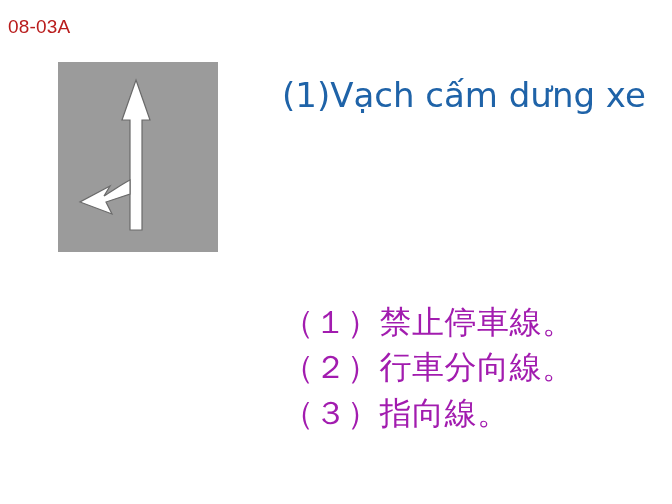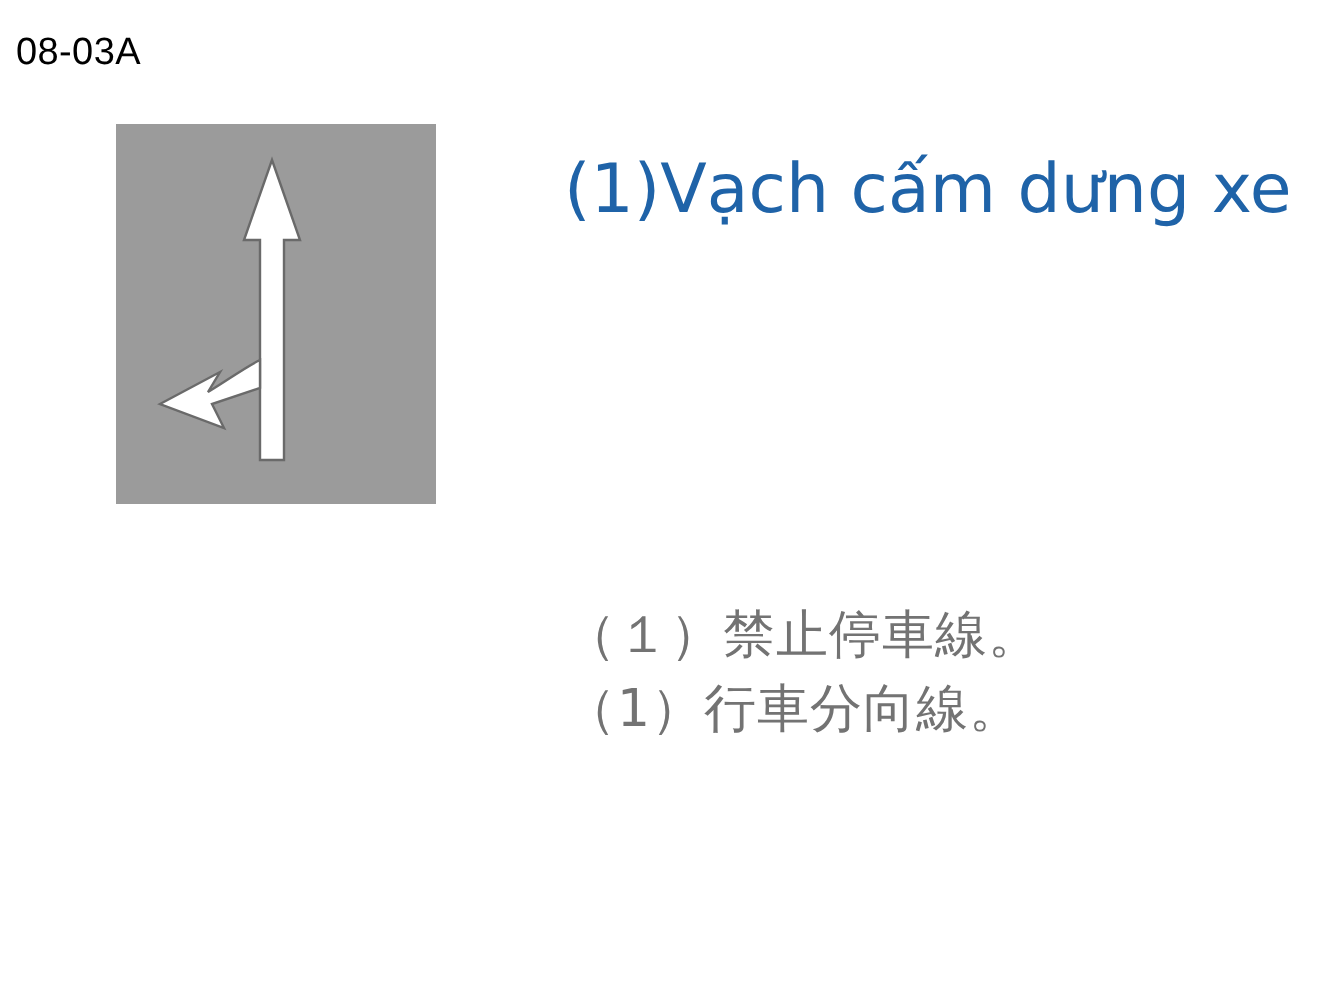--- a/index.html
+++ b/index.html
@@ -18,21 +18,21 @@
     position: relative;
     width: 672px;
     height: 504px;
     box-sizing: border-box;
   }
   #slide-code {
     position: absolute;
     left: 8px;
     top: 16px;
     font-size: 19px;
-    color: #000000;
+    color: #b91c1c;
     font-family: "Liberation Sans", sans-serif;
     letter-spacing: 0.2px;
   }
   #sign-panel {
     position: absolute;
     left: 58px;
     top: 62px;
     width: 160px;
     height: 190px;
     background: #9b9b9b;
@@ -51,23 +51,23 @@
     line-height: 1.52;
   }
   #vi-block .vi-line {
     white-space: pre-wrap;
   }
   #zh-block {
     position: absolute;
     left: 282px;
     top: 300px;
     width: 380px;
-    color: #737373;
+    color: #a21caf;
     font-family: "DejaVu Sans", sans-serif;
-    font-size: 26px;
+    font-size: 32px;
     line-height: 1.42;
     letter-spacing: 0.5px;
   }
   #zh-block .zh-line {
     white-space: pre;
   }
 </style>
 </head>
 <body>
 
@@ -83,16 +83,17 @@
       <path d="M72,118 L72,132 C72,132 60,136 48,140 L54,152 L22,140 L52,124 L46,134 C56,128 64,122 72,118 Z" fill="#ffffff" stroke="#6a6a6a" stroke-width="1.2"></path>
     </svg>
   </div>
 
   <div id="vi-block">
     <div class="vi-line">(1)Vạch cấm dưng xe</div>
   </div>
 
   <div id="zh-block">
     <div class="zh-line">（１）禁止停車線。</div>
-    <div class="zh-line">（1）行車分向線。</div>
+    <div class="zh-line">（２）行車分向線。</div>
+    <div class="zh-line">（３）指向線。</div>
   </div>
 
 </div>
 
 </body></html>

